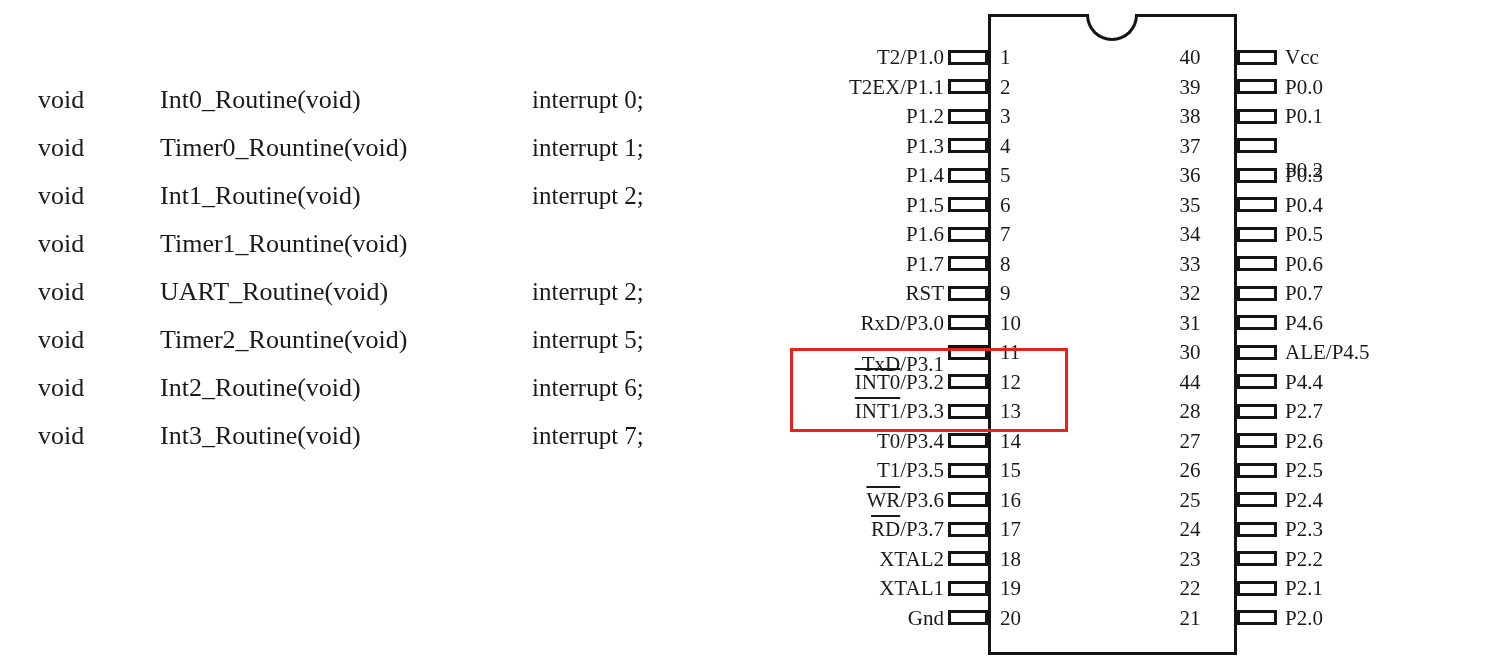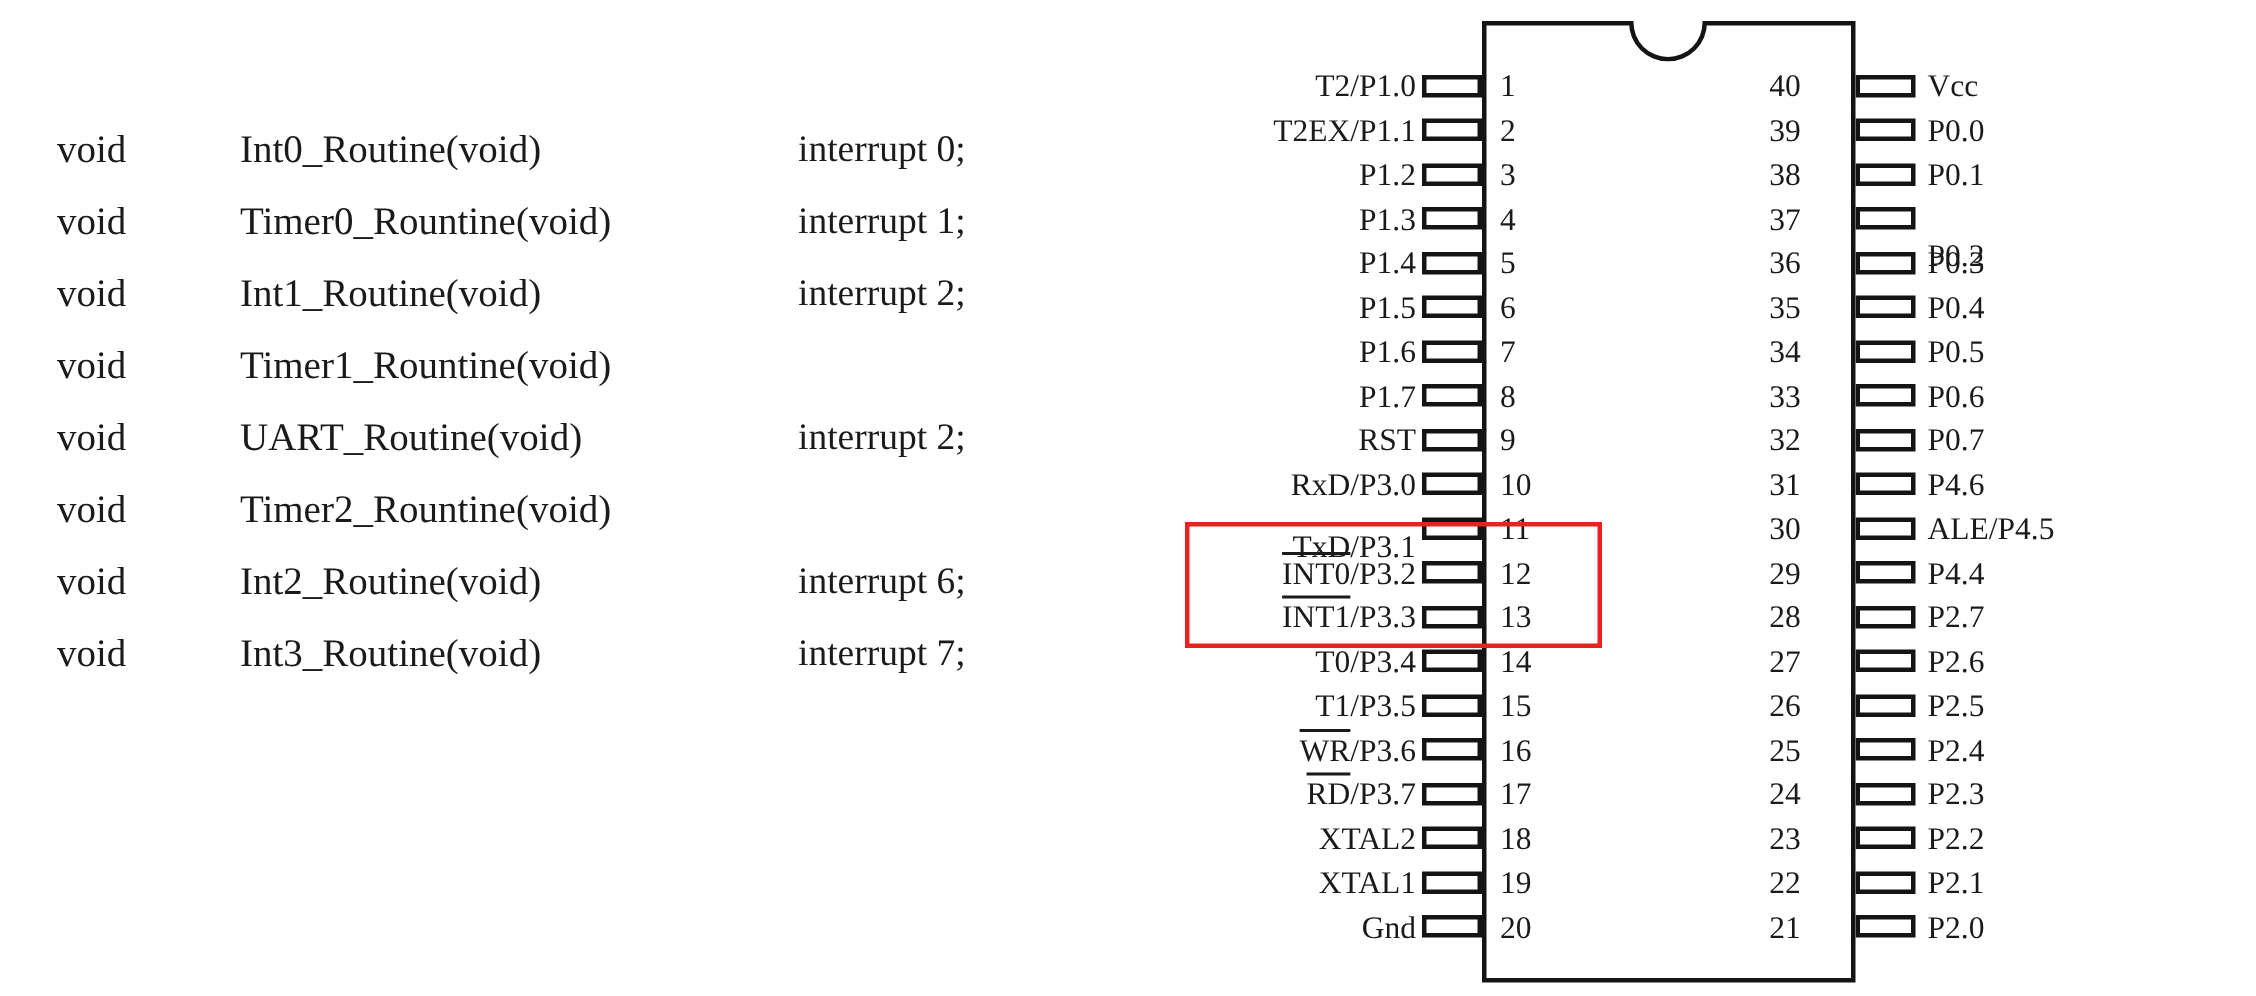--- a/index.html
+++ b/index.html
@@ -77,20 +77,21 @@
         <span class="code-name">Timer1_Rountine(void)</span>
       </div>
       <div class="code-row" style="top: 268px;">
         <span class="code-keyword">void</span>
         <span class="code-name">UART_Routine(void)</span>
         <span class="code-int">interrupt 2;</span>
       </div>
       <div class="code-row" style="top: 316px;">
         <span class="code-keyword">void</span>
         <span class="code-name">Timer2_Rountine(void)</span>
+        <span class="code-int">interrupt 5;</span>
       </div>
       <div class="code-row" style="top: 364px;">
         <span class="code-keyword">void</span>
         <span class="code-name">Int2_Routine(void)</span>
         <span class="code-int">interrupt 6;</span>
       </div>
       <div class="code-row" style="top: 412px;">
         <span class="code-keyword">void</span>
         <span class="code-name">Int3_Routine(void)</span>
         <span class="code-int">interrupt 7;</span>
@@ -186,21 +187,21 @@
         <div class="pin-label right" style="top: 250.5px;"><span>P0.6</span></div>
         <div class="pin-num right-num" style="top: 280px;">32</div>
         <div class="pin-box right-box" style="top: 285.5px;"></div>
         <div class="pin-label right" style="top: 280px;"><span>P0.7</span></div>
         <div class="pin-num right-num" style="top: 309.5px;">31</div>
         <div class="pin-box right-box" style="top: 315px;"></div>
         <div class="pin-label right" style="top: 309.5px;"><span>P4.6</span></div>
         <div class="pin-num right-num" style="top: 339px;">30</div>
         <div class="pin-box right-box" style="top: 344.5px;"></div>
         <div class="pin-label right" style="top: 339px;"><span>ALE/P4.5</span></div>
-        <div class="pin-num right-num" style="top: 368.5px;">29</div>
+        <div class="pin-num right-num" style="top: 368.5px;">44</div>
         <div class="pin-box right-box" style="top: 374px;"></div>
         <div class="pin-label right" style="top: 368.5px;"><span>P4.4</span></div>
         <div class="pin-num right-num" style="top: 398px;">28</div>
         <div class="pin-box right-box" style="top: 403.5px;"></div>
         <div class="pin-label right" style="top: 398px;"><span>P2.7</span></div>
         <div class="pin-num right-num" style="top: 427.5px;">27</div>
         <div class="pin-box right-box" style="top: 433px;"></div>
         <div class="pin-label right" style="top: 427.5px;"><span>P2.6</span></div>
         <div class="pin-num right-num" style="top: 457px;">26</div>
         <div class="pin-box right-box" style="top: 462.5px;"></div>

